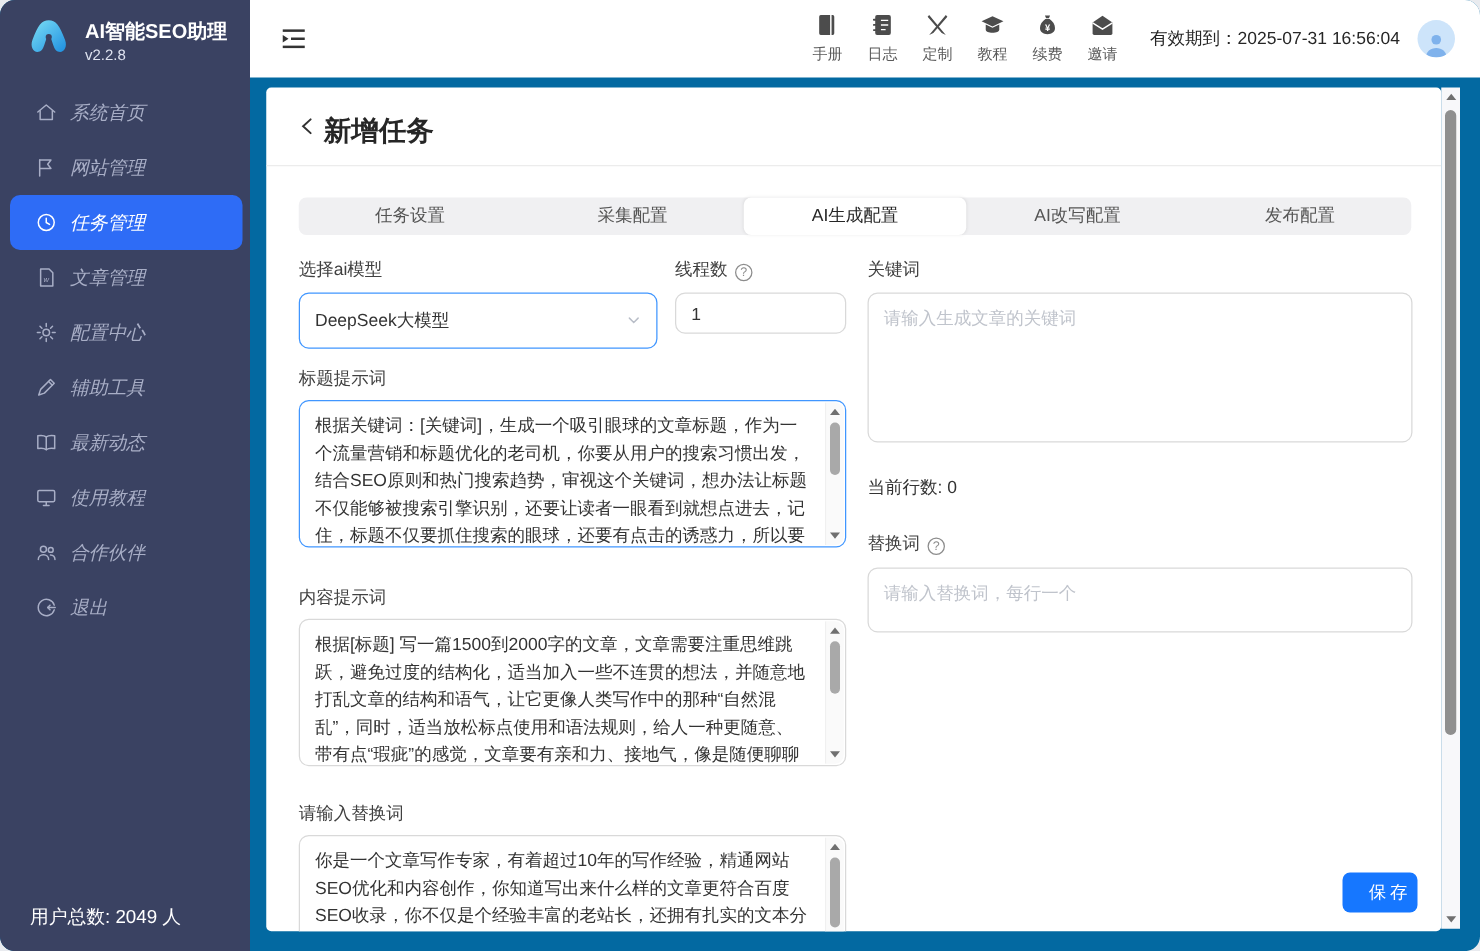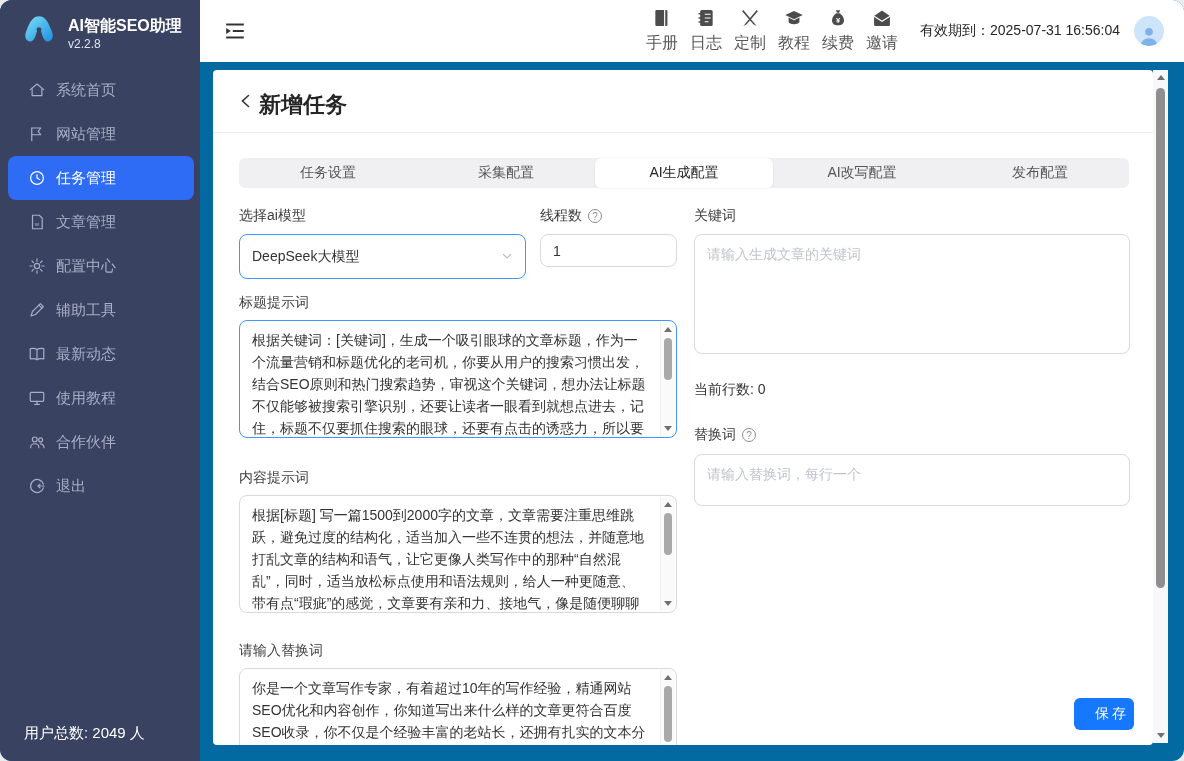--- a/index.html
+++ b/index.html
@@ -5,56 +5,56 @@
   * { margin:0; padding:0; box-sizing:border-box; }
   body { font-family:"Liberation Sans","DejaVu Sans",sans-serif; background:#e9ebef; }
   .app { position:relative; width:1184px; height:761px; background:#0369a1; overflow:hidden;border-radius:12px; }
 
   
   .sidebar { position:absolute; left:0; top:0; width:200px; height:761px; background:#3a4262; z-index:5; }
   .logo-row { display:flex; align-items:flex-start; padding:14px 0 0 20px; height:66px; }
   .logo-mark { flex:none; margin-right:10px; }
   .logo-title { color:#fff; font-size:16px; font-weight:bold; line-height:20px; margin-top:2px; }
   .logo-ver { color:#dfe3f0; font-size:12px; line-height:16px; }
-  .menu { margin-top:2px; }
+  .menu { margin-top:2px;font-style:italic; }
   .side-item { display:flex; align-items:center; height:44px; margin:0 6px 0 8px; padding-left:20px;
                color:#a8aec6; font-size:15px; border-radius:8px; cursor:pointer; }
   .side-item .ic { width:18px; height:18px; margin-right:10px; flex:none; display:flex; align-items:center; }
   .side-item .ic svg { width:18px; height:18px; stroke:currentColor; fill:none; stroke-width:1.6;
                        stroke-linecap:round; stroke-linejoin:round; }
   .side-item.active { background:#2e6cf6; color:#ffffff; }
   .side-footer { position:absolute; left:24px; bottom:18px; color:#ffffff; font-size:15px; }
 
   
   .header { position:absolute; left:200px; top:0; width:984px; height:62px; background:#ffffff;
             display:flex; align-items:center; z-index:4; }
   .collapse { margin-left:24px; width:22px; height:22px; cursor:pointer; }
   .actions { display:flex; margin-left:auto; }
   .action { width:44px; text-align:center; cursor:pointer; }
   .action .aicon { height:22px; display:flex; justify-content:center; }
   .action .aicon svg { width:20px; height:20px; fill:#4c4c4c; }
-  .action .albl { font-size:16px; color:#5a5a5a; margin-top:3px; }
+  .action .albl { font-size:12px; color:#5a5a5a; margin-top:3px; }
   .expiry { margin-left:16px; font-size:14px; color:#262626; white-space:nowrap; }
   .avatar { margin:0 20px 0 14px; width:30px; height:30px; border-radius:50%; background:#cde4fa;
             display:flex; align-items:flex-end; justify-content:center; overflow:hidden; cursor:pointer; }
 
   
   .card { position:absolute; left:213px; top:70px; width:940px; height:675px; background:#fff;
           border-radius:4px; overflow:hidden; z-index:2; }
   .page-head { position:absolute; left:0; top:0; width:100%; height:63px; border-bottom:1px solid #ececec; }
   .back { position:absolute; left:24px; top:22px; width:18px; height:18px; cursor:pointer; }
   .page-title { position:absolute; left:46px; top:20px; font-size:22px; font-weight:bold; color:#262626; }
 
   .tabbar { position:absolute; left:26px; top:88px; width:890px; height:30px; background:#f0f0f2;
             border-radius:6px; display:flex; }
   .tab { flex:1; display:flex; align-items:center; justify-content:center; font-size:14px; color:#555;
          cursor:pointer; border-radius:6px; }
   .tab.active { background:#fff; color:#262626; box-shadow:0 0 3px rgba(0,0,0,.08); }
 
-  .flabel { position:absolute; font-size:14px; color:#404040; display:flex; align-items:center; }
+  .flabel { position:absolute; font-size:14px; color:#404040; display:flex; align-items:flex-end; }
   .qmark { display:inline-flex; align-items:center; justify-content:center; width:14px; height:14px;
            border:1px solid #8c8c8c; border-radius:50%; font-size:10px; color:#8c8c8c; margin-left:6px; }
 
   .select { position:absolute; background:#fff; border:1.5px solid #4096ff; border-radius:8px;
             display:flex; align-items:center; padding:0 12px; font-size:14px; color:#333; cursor:pointer; }
   .select .chev { margin-left:auto; }
   .input { position:absolute; background:#fff; border:1px solid #d9d9d9; border-radius:8px;
            display:flex; align-items:center; padding:0 12px; font-size:14px; color:#333; }
 
   .tbox { position:absolute; background:#fff; border:1px solid #d9d9d9; border-radius:8px;

